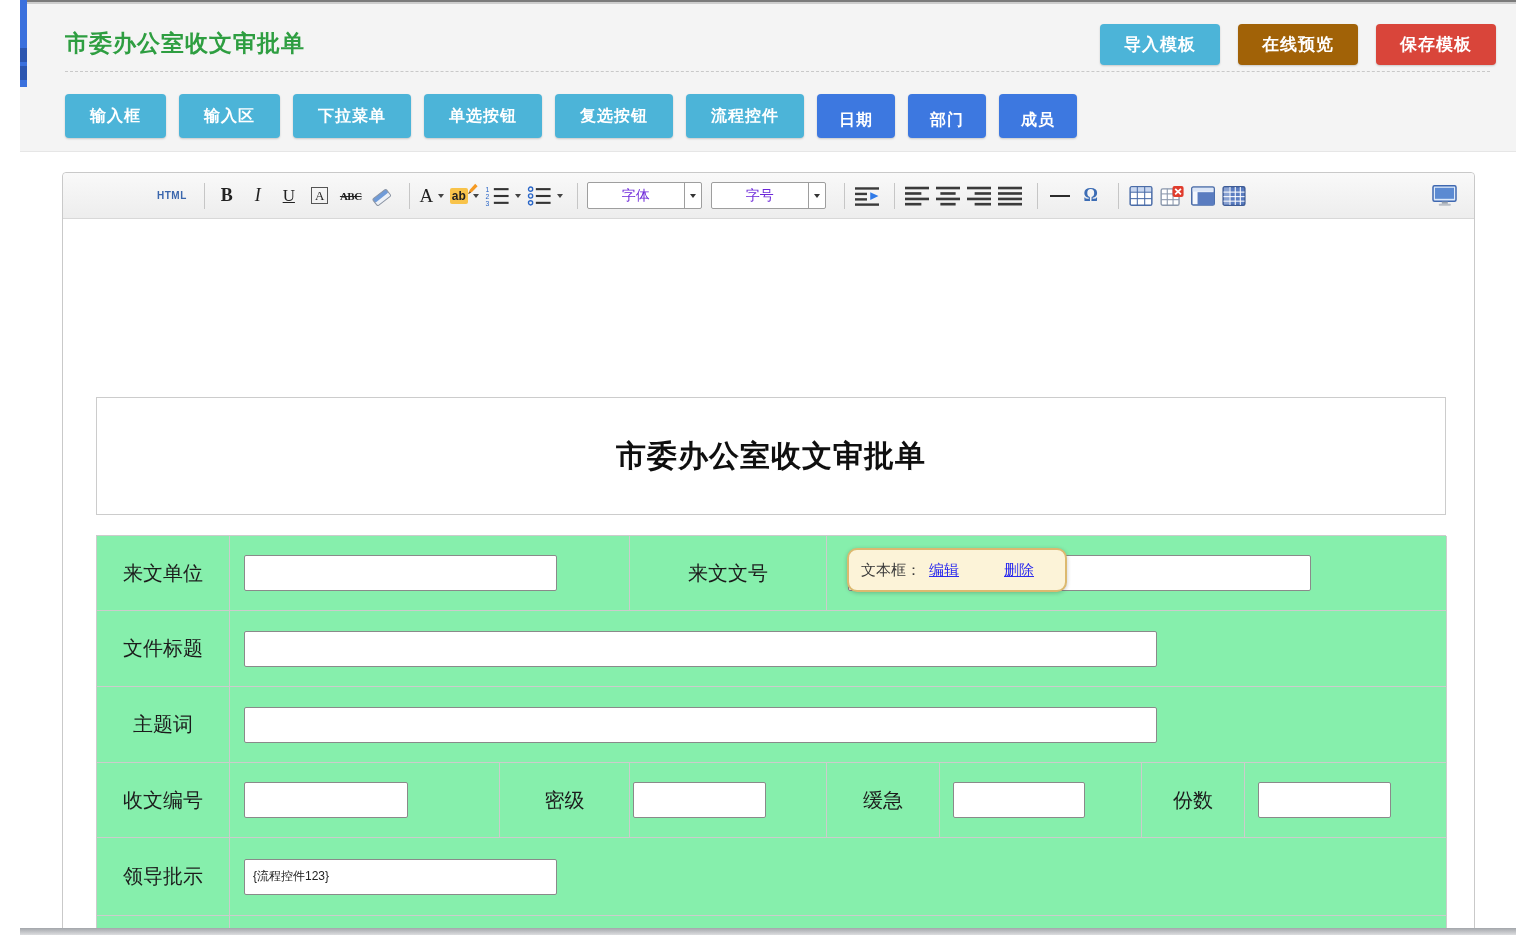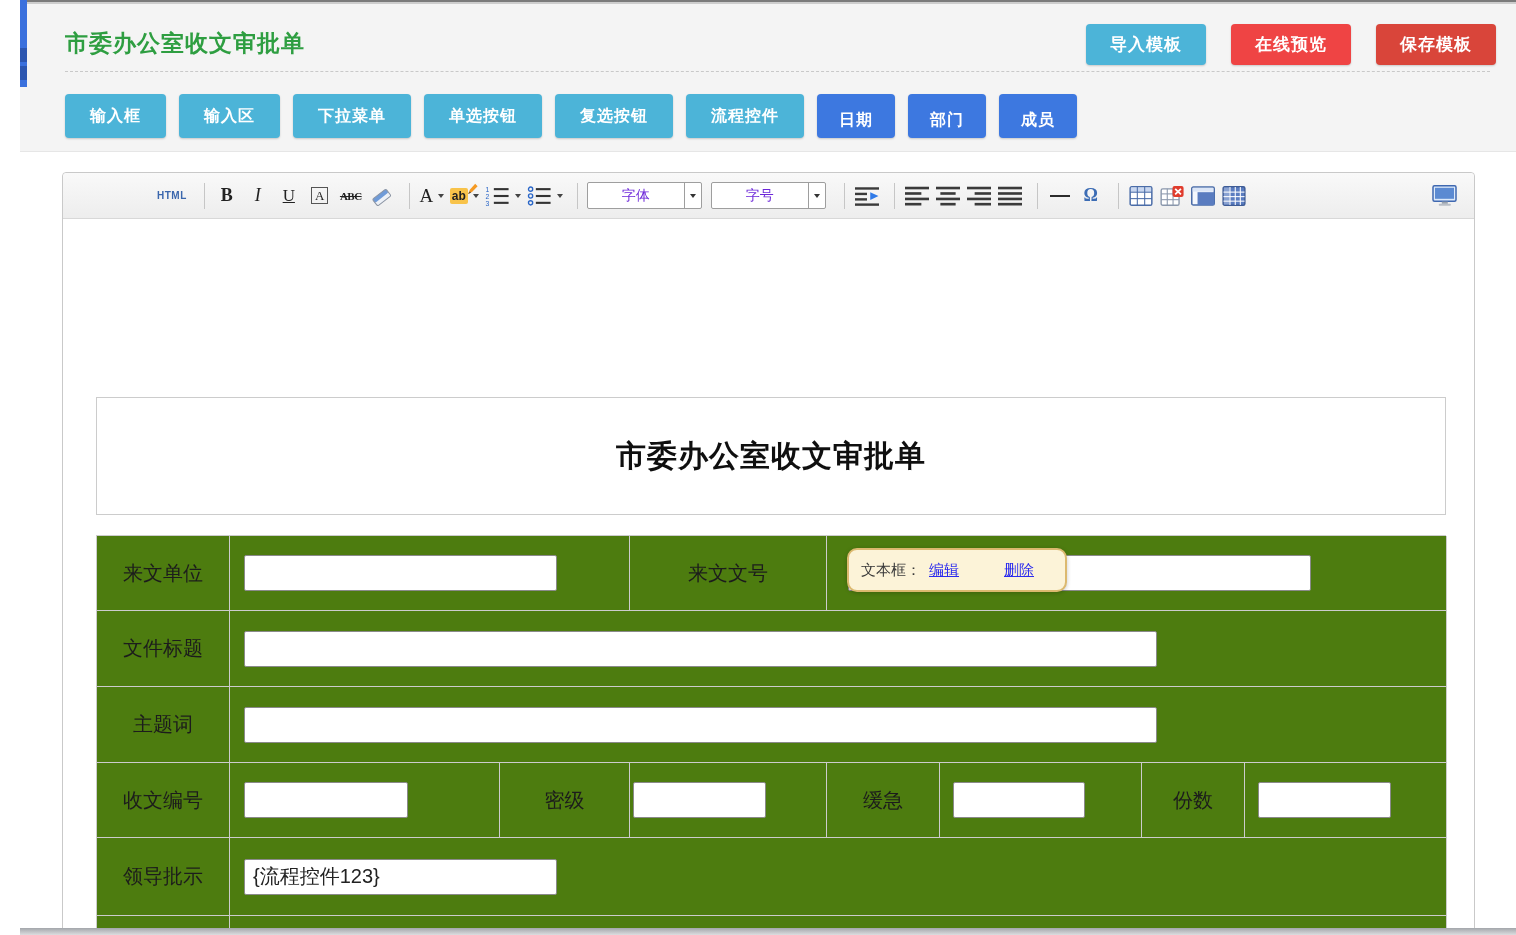--- a/index.html
+++ b/index.html
@@ -14,26 +14,26 @@
   .left-strip { position:absolute; left:0; top:0; width:7px; height:87px;
     background:#3a70dd; z-index:7; }
   .left-strip .m1 { position:absolute; left:0; top:48px; width:7px; height:14px; background:#2c56b0; }
   .left-strip .m2 { position:absolute; left:0; top:66px; width:7px; height:14px; background:#2c56b0; }
 
   
   .hdr { position:absolute; left:0; top:0; width:100%; height:152px;
     background:#f4f4f4; border-bottom:1px solid #e6e6e6; }
   .hdr-title { position:absolute; left:45px; top:28px; font-size:23px; font-weight:bold;
     color:#2e9e41; letter-spacing:1px; }
-  .hdr-actions { position:absolute; right:40px; top:24px; display:flex; gap:25px; }
+  .hdr-actions { position:absolute; right:40px; top:24px; display:flex; gap:18px; }
   .act-btn { height:41px; padding:0 24px; border:none; border-radius:4px; color:#fff;
     font-size:17px; font-weight:bold; font-family:"Liberation Sans",sans-serif;
     cursor:pointer; box-shadow:0 1px 2px rgba(0,0,0,.18); letter-spacing:1px; }
   .act-btn.cyan { background:#4cb4d8; }
-  .act-btn.green { background:#ef4444; }
+  .act-btn.green { background:#a16207; }
   .act-btn.red { background:#d9453a; }
   .hdr-dash { position:absolute; left:45px; right:46px; top:71px; border-top:1px dashed #c9c9c9; }
   .comp-row { position:absolute; left:45px; top:94px; display:flex; gap:13px; }
   .comp-btn { height:44px; border:none; border-radius:4px; color:#fff; font-size:16px;
     font-weight:bold; font-family:"Liberation Sans",sans-serif; cursor:pointer;
     box-shadow:0 1px 2px rgba(0,0,0,.18); letter-spacing:1px; }
   .comp-btn.cyan { background:#4cb4d8; padding:3px 25px; }
   .comp-btn.blue { background:#3d78e0; padding:16px 22px; }
 
   
@@ -74,24 +74,24 @@
   .econtent { position:relative; height:744px; background:#fff; }
   .doc-title-box { position:absolute; left:33px; top:178px; width:1350px; height:118px;
     border:1px solid #cccccc; display:flex; align-items:center; justify-content:center; }
   .doc-title { font-size:30px; font-weight:bold; color:#0f0f0f; letter-spacing:1px; }
   .ftable { position:absolute; left:33px; top:316px; width:1350px;
     display:grid;
     grid-template-columns:133px 270px 130px 197px 113px 202px 103px 202px;
     grid-template-rows:75px 76px 76px 75px 78px 130px;
     border-left:1px solid #cccccc; border-top:1px solid #cccccc; }
   .fcell { border-right:1px solid #cccccc; border-bottom:1px solid #cccccc;
-    display:flex; align-items:center; background:#4d7c0f; }
+    display:flex; align-items:center; background:#86efac; }
   .flabel { justify-content:center; font-size:20px; color:#1c1c1c; }
   .finput { height:36px; border:1px solid #8a8a8a; border-radius:2px; background:#fff;
-    font-size:20px; color:#222; padding:0 8px; font-family:"Liberation Sans",sans-serif; }
+    font-size:12px; color:#222; padding:0 8px; font-family:"Liberation Sans",sans-serif; }
   .w313 { width:313px; } .w463 { width:463px; } .w913 { width:913px; }
   .w164 { width:164px; } .w133 { width:133px; } .w132 { width:132px; }
   .ml14 { margin-left:14px; } .ml21 { margin-left:21px; } .ml3 { margin-left:3px; } .ml13 { margin-left:13px; }
   .va-top { align-items:flex-start; }
   .pt16 { padding-top:16px; }
 
   
   .ftooltip { position:absolute; left:827px; top:548px; width:220px; height:44px;
     background:#fcf3d8; border:2px solid #dcb96f; border-radius:10px; z-index:40;
     display:flex; align-items:center; padding-left:12px; box-shadow:0 1px 4px rgba(0,0,0,.22);

